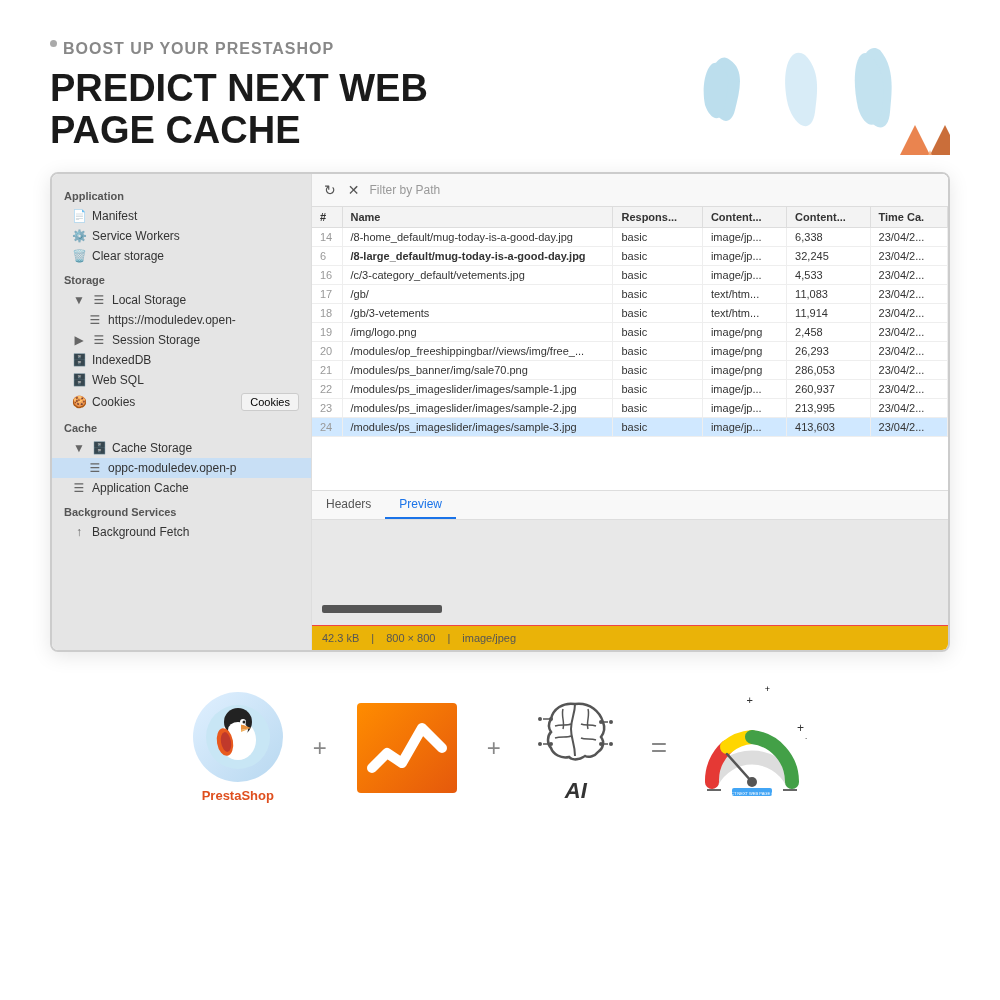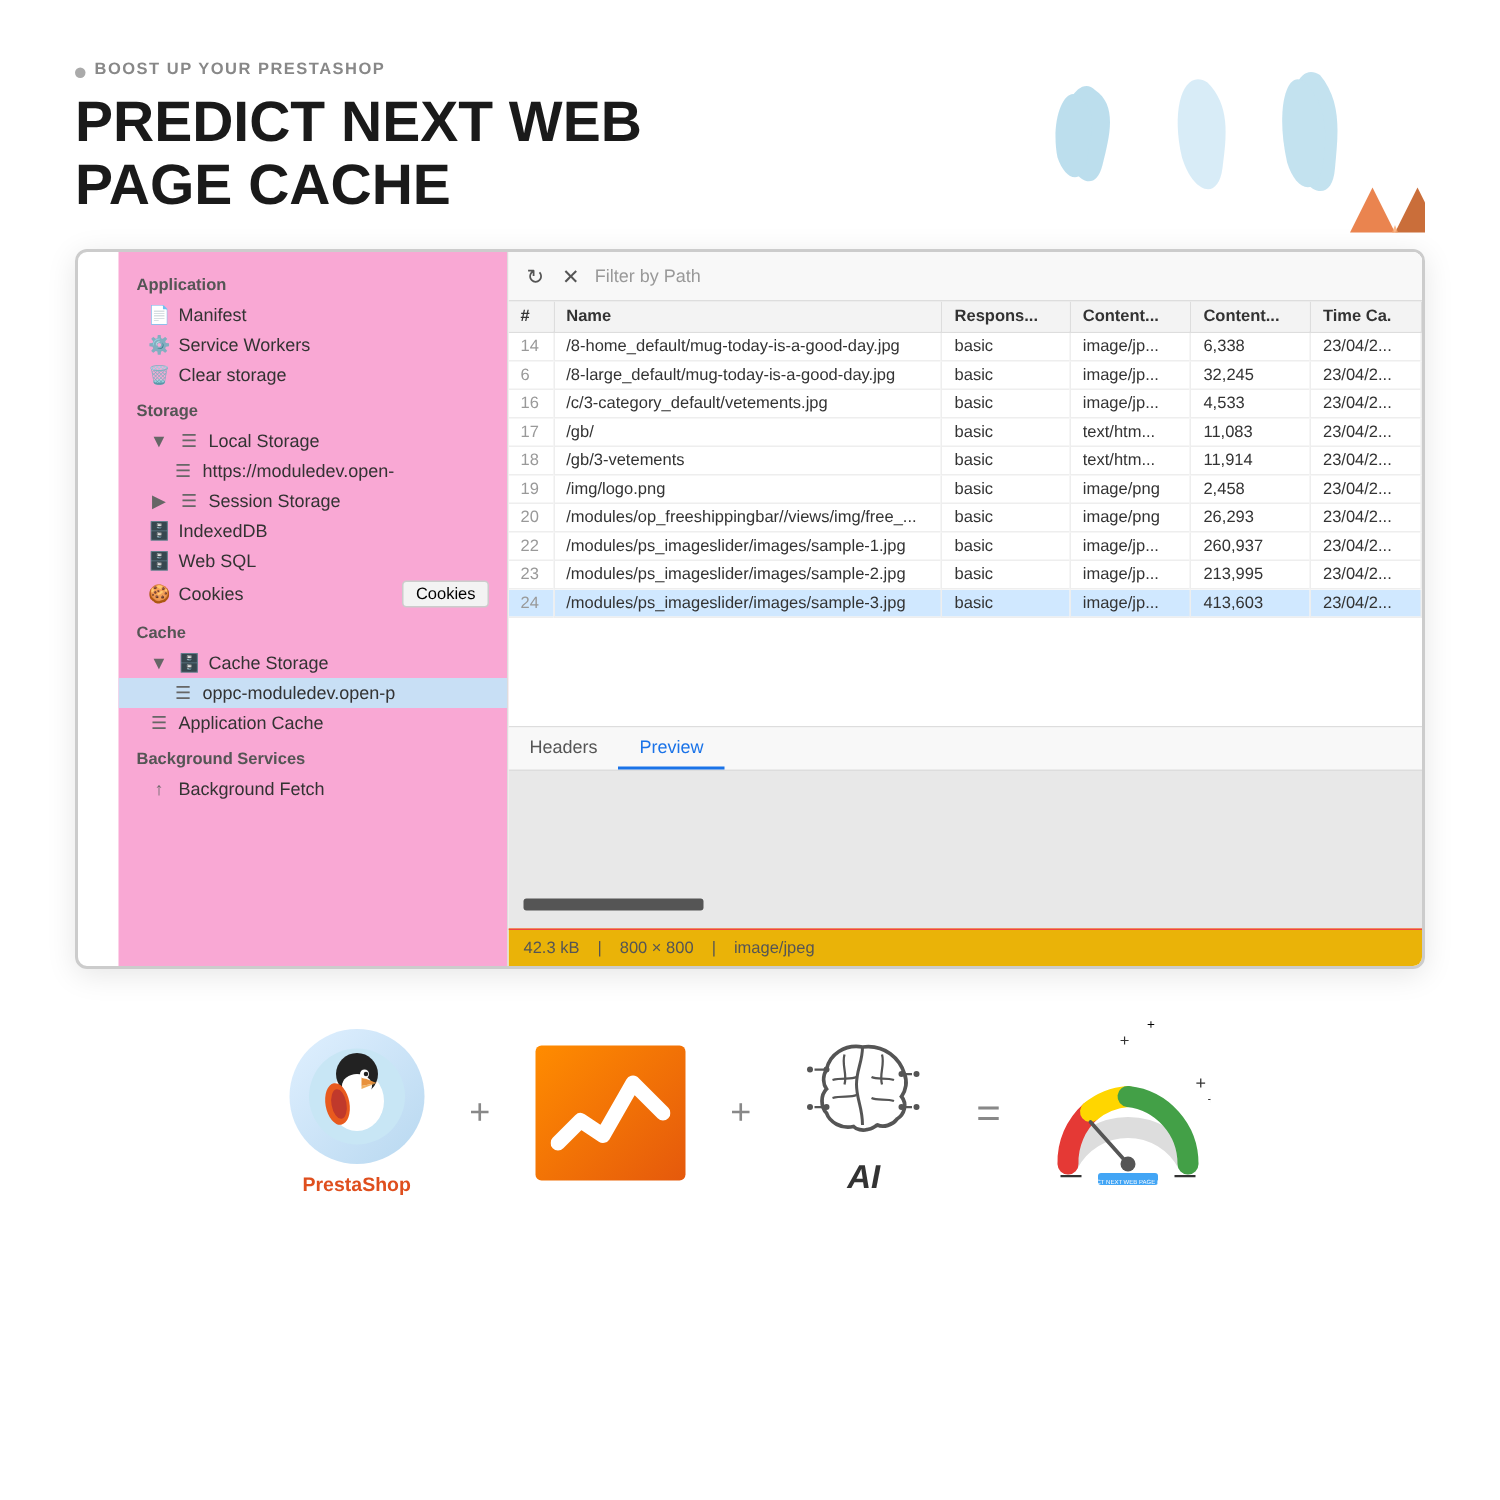--- a/index.html
+++ b/index.html
@@ -19,23 +19,23 @@
     }
 
     
     .header-section {
       position: relative;
       margin-bottom: 20px;
     }
 
     .boost-label {
       display: flex;
-      align-items: flex-end;
+      align-items: flex-start;
       gap: 6px;
-      font-size: 11px;
+      font-size: 16px;
       font-weight: 700;
       color: #888;
       letter-spacing: 1px;
       margin-bottom: 10px;
     }
 
     .boost-dot {
       width: 7px;
       height: 7px;
       border-radius: 50%;
@@ -58,27 +58,26 @@
       margin-bottom: 30px;
       display: flex;
       height: 480px;
       box-shadow: 0 4px 20px rgba(0,0,0,0.1);
     }
 
     
     .sidebar {
       width: 260px;
       min-width: 260px;
-      background: #f9a8d4;
+      background: #e5e5e5;
       border-right: 1px solid #ddd;
       font-size: 12px;
       color: #333;
       overflow-y: auto;
       padding: 8px 0;
-      margin-left: 27px;
     }
 
     .sidebar-section-label {
       font-size: 11px;
       font-weight: 600;
       color: #555;
       padding: 8px 12px 4px 12px;
     }
 
     .sidebar-item {
@@ -481,21 +480,21 @@
           <tr>
       <td>14</td>
       <td style="max-width:220px; overflow:hidden; text-overflow:ellipsis;">/8-home_default/mug-today-is-a-good-day.jpg</td>
       <td>basic</td>
       <td>image/jp...</td>
       <td>6,338</td>
       <td>23/04/2...</td>
     </tr>
               <tr>
       <td>6</td>
-      <td style="max-width:220px; overflow:hidden; text-overflow:ellipsis;">/8-large_default/mug-today-is-a-good-day.jpg</td>
+      <td style="max-width:220px; overflow:hidden; text-overflow:ellipsis;font-weight:bold;">/8-large_default/mug-today-is-a-good-day.jpg</td>
       <td>basic</td>
       <td>image/jp...</td>
       <td>32,245</td>
       <td>23/04/2...</td>
     </tr>
               <tr>
       <td>16</td>
       <td style="max-width:220px; overflow:hidden; text-overflow:ellipsis;">/c/3-category_default/vetements.jpg</td>
       <td>basic</td>
       <td>image/jp...</td>
@@ -525,20 +524,28 @@
       <td>image/png</td>
       <td>2,458</td>
       <td>23/04/2...</td>
     </tr>
               <tr>
       <td>20</td>
       <td style="max-width:220px; overflow:hidden; text-overflow:ellipsis;">/modules/op_freeshippingbar//views/img/free_...</td>
       <td>basic</td>
       <td>image/png</td>
       <td>26,293</td>
+      <td>23/04/2...</td>
+    </tr>
+              <tr>
+      <td>21</td>
+      <td style="max-width:220px; overflow:hidden; text-overflow:ellipsis;">/modules/ps_banner/img/sale70.png</td>
+      <td>basic</td>
+      <td>image/png</td>
+      <td>286,053</td>
       <td>23/04/2...</td>
     </tr>
               <tr>
       <td>22</td>
       <td style="max-width:220px; overflow:hidden; text-overflow:ellipsis;">/modules/ps_imageslider/images/sample-1.jpg</td>
       <td>basic</td>
       <td>image/jp...</td>
       <td>260,937</td>
       <td>23/04/2...</td>
     </tr>

